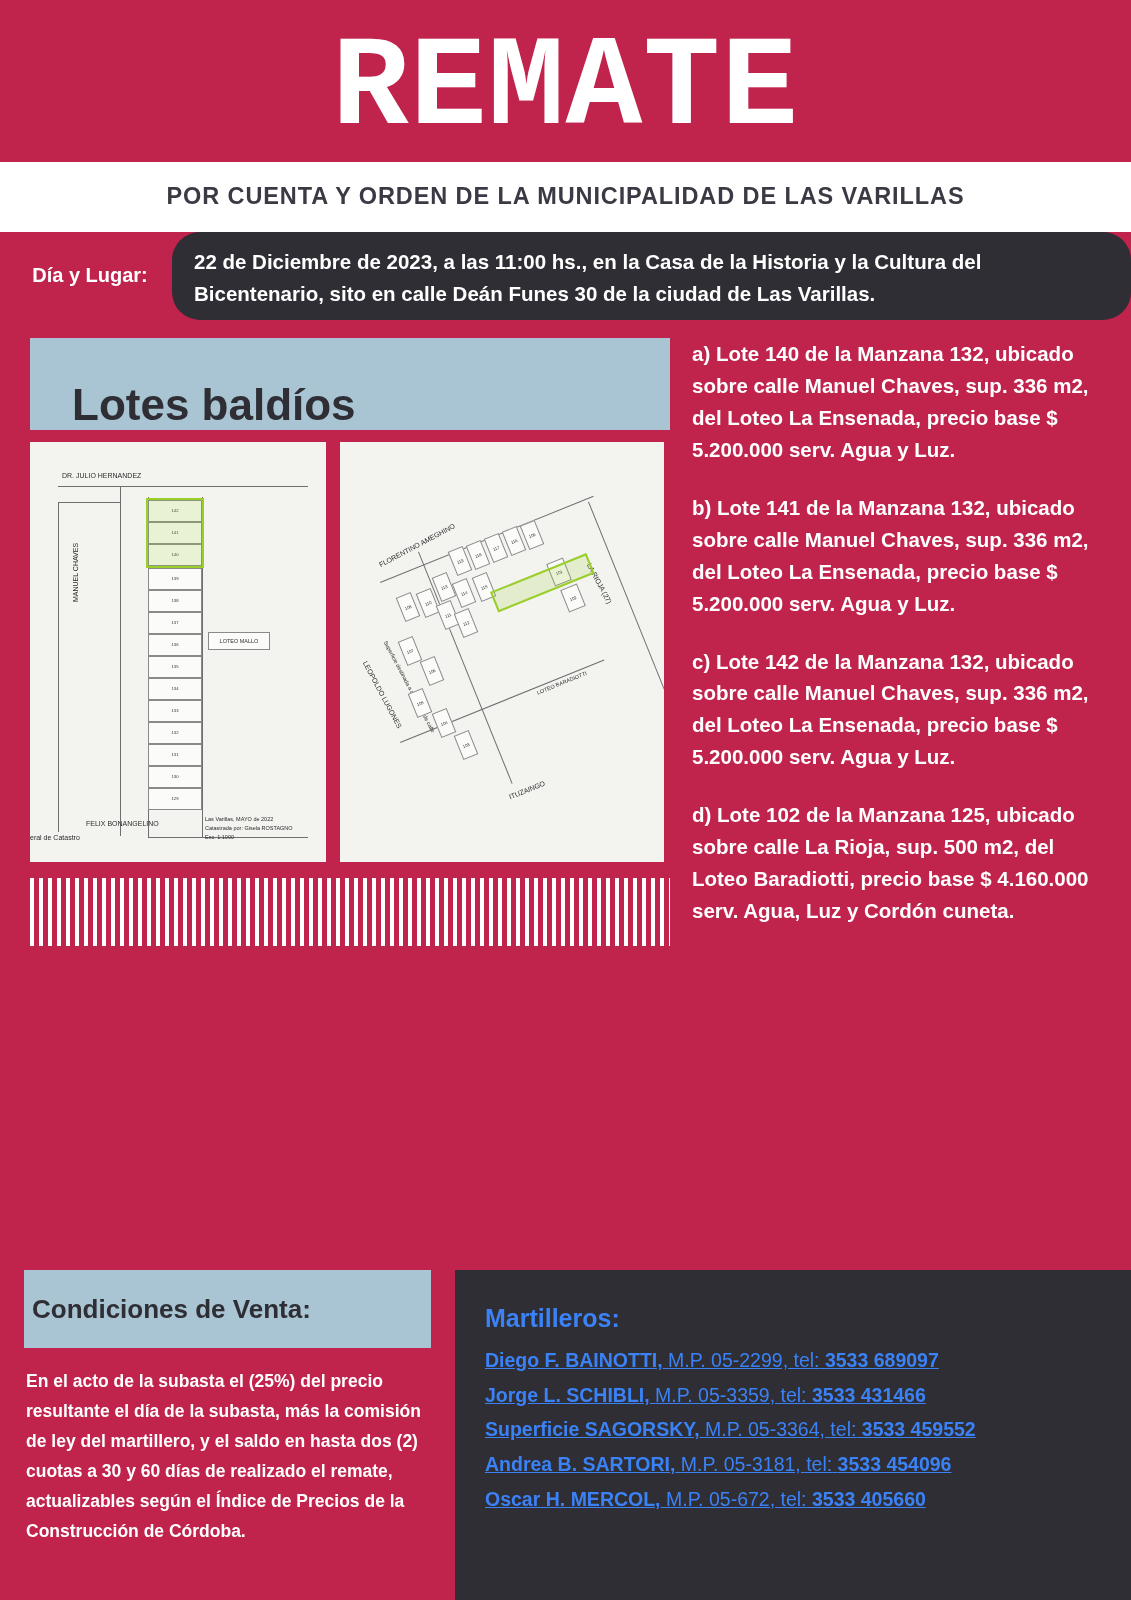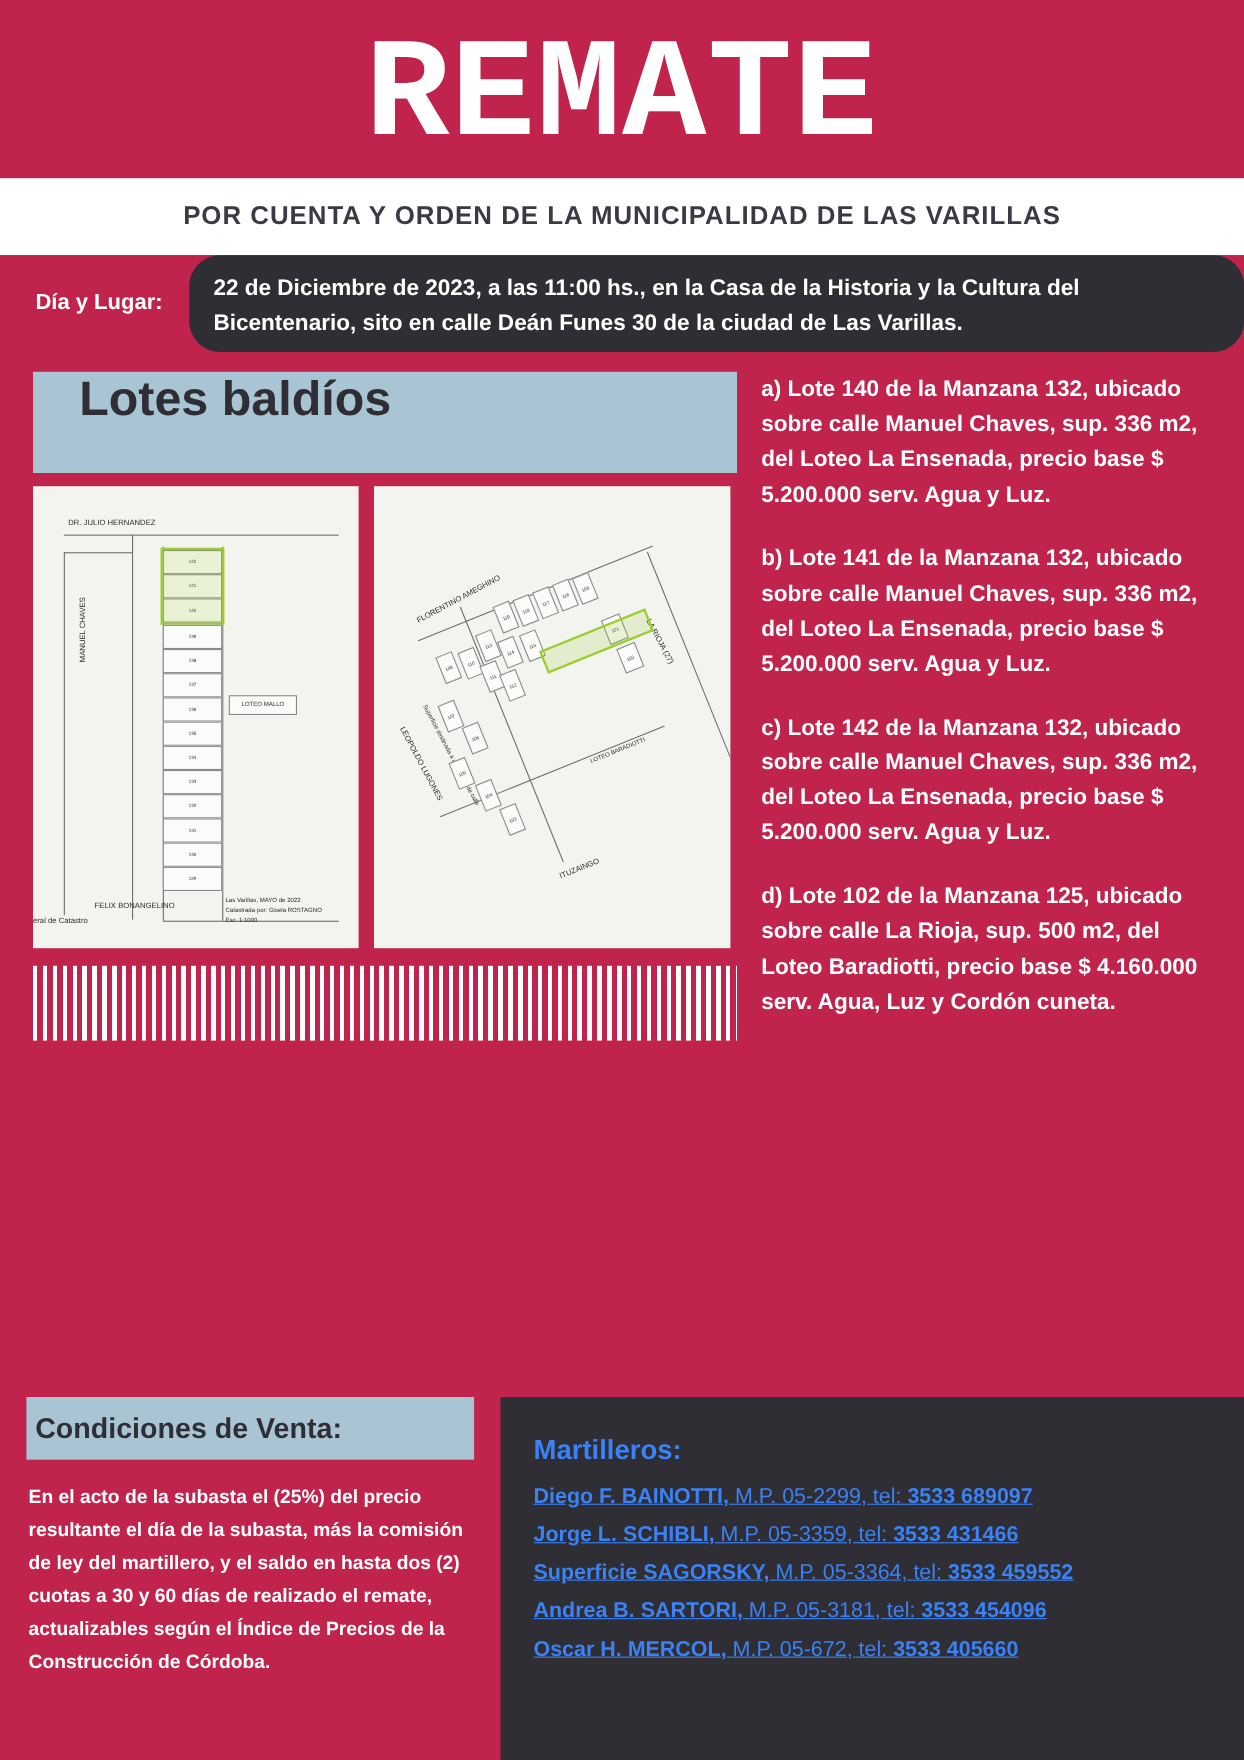--- a/index.html
+++ b/index.html
@@ -99,21 +99,21 @@
     height: 690px;
   }
   .left-col {
     width: 640px;
     position: relative;
   }
   .lotes-baldios {
     background: #a9c4d2;
     height: 92px;
     display: flex;
-    align-items: flex-start;
+    align-items: flex-end;
     padding-left: 42px;
     box-sizing: border-box;
   }
   .lotes-baldios span {
     color: #2e2e34;
     font-size: 44px;
     font-weight: bold;
   }
 
   .maps {
@@ -197,21 +197,21 @@
   .cond-col {
     width: 455px;
     box-sizing: border-box;
     padding: 0 24px 0 26px;
   }
   .cond-title {
     background: #a9c4d2;
     color: #2e2e34;
     font-size: 26px;
     font-weight: bold;
-    height: 57px;
+    height: 78px;
     display: flex;
     align-items: center;
     padding-left: 8px;
     box-sizing: border-box;
     margin-left: -2px;
   }
   .cond-body {
     color: #ffffff;
     font-size: 17.5px;
     font-weight: bold;

